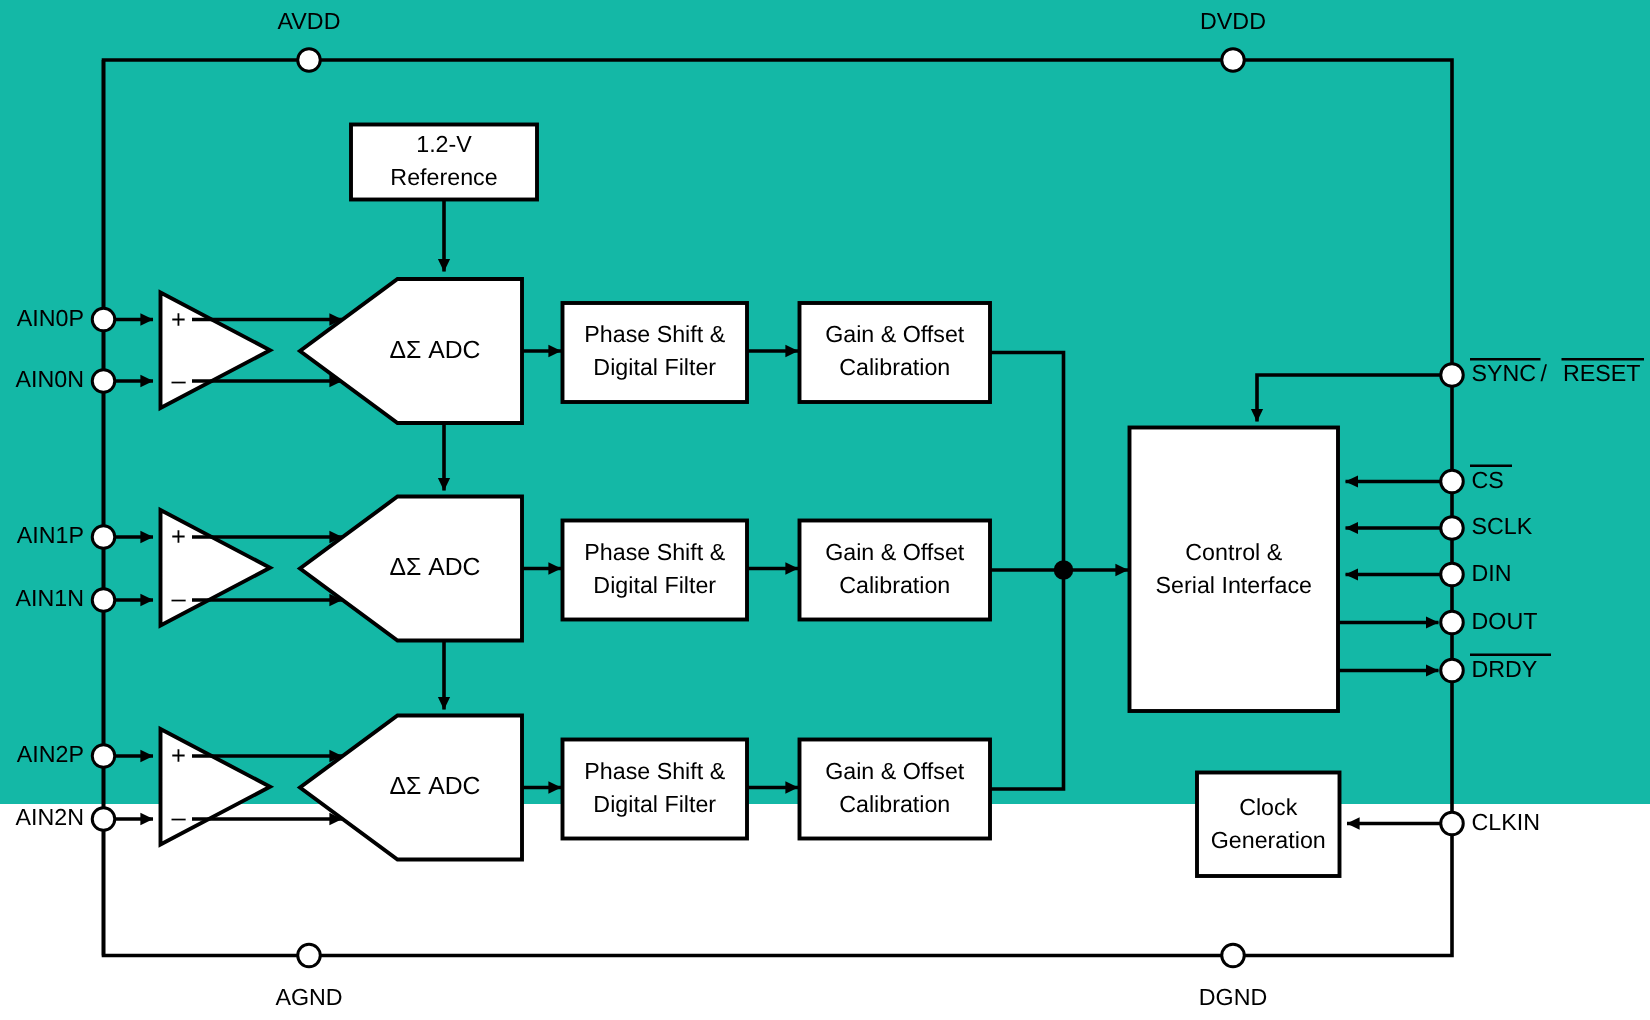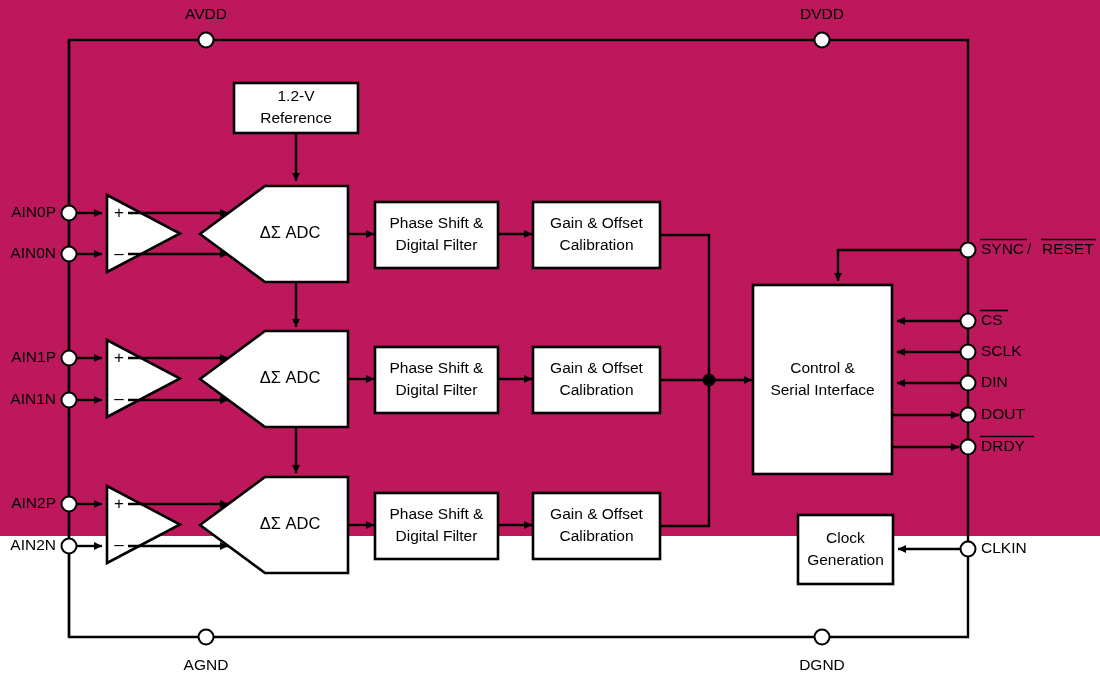--- a/index.html
+++ b/index.html
@@ -10,21 +10,21 @@
   body {
     width: 1100px;
     height: 680px;
     font-family: "Liberation Sans", sans-serif;
     overflow: hidden;
   }
   #diagram-root {
     position: relative;
     width: 1100px;
     height: 536px;
-    background: #be185d;
+    background: #14b8a6;
   }
   svg.diagram-canvas {
     position: absolute;
     left: 0;
     top: 0;
     width: 1100px;
     height: 680px;
   }
   .blk-text {
     font-family: "Liberation Sans", sans-serif;

